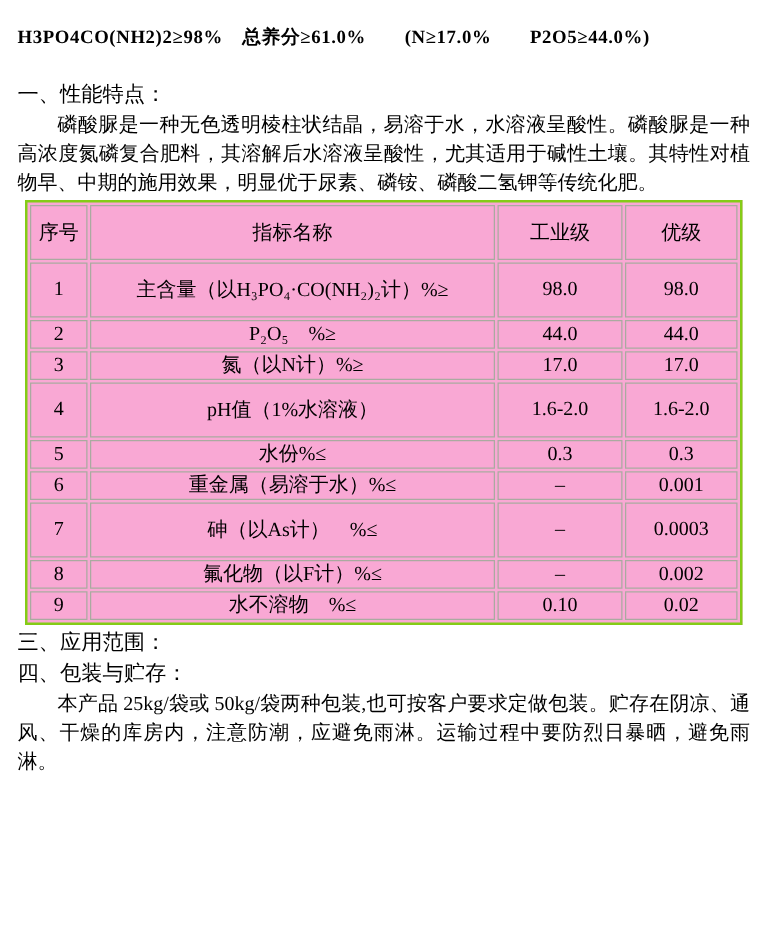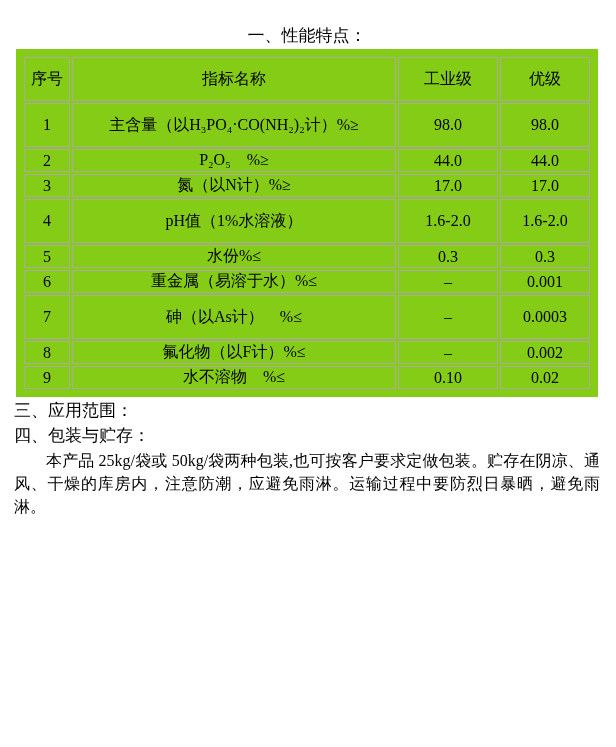--- a/index.html
+++ b/index.html
@@ -40,59 +40,60 @@
     white-space: nowrap;
   }
   .sec-heading {
     margin: 3px 0 2px 0;
     font-size: 17px;
     font-weight: normal;
     line-height: 22px;
   }
   .sec-heading.first {
     margin-top: 25px;
-    text-align: center;
   }
   .para {
     margin: 0;
     font-size: 16px;
     line-height: 23px;
     text-indent: 2em;
     text-align: justify;
   }
   table.spec {
     table-layout: fixed;
     width: 560px;
     margin: 2px auto 3px auto;
     border-collapse: separate;
     border-spacing: 2px;
-    border: 6px solid #84cc16;
-    background: #84cc16;
+    border: 2px solid #84cc16;
+    background: #f9a8d4;
   }
   table.spec td {
     border: 1px solid #aaaaa0;
     text-align: center;
     vertical-align: middle;
     font-size: 16px;
     padding: 0 2px;
     overflow: hidden;
     white-space: nowrap;
   }
   tr.hdr td   { height: 42px; }
   tr.tall td  { height: 42px; }
   tr.short td { height: 21px; }
 </style>
 </head>
 <body>
 
 <div class="page">
 
 
+  <p class="formula">H3PO4CO(NH2)2≥98%　总养分≥61.0%　　(N≥17.0%　　P2O5≥44.0%)</p>
 
   <h2 class="sec-heading first">一、性能特点：</h2>
+  <p class="para">磷酸脲是一种无色透明棱柱状结晶，易溶于水，水溶液呈酸性。磷酸脲是一种高浓度氮磷复合肥料，其溶解后水溶液呈酸性，尤其适用于碱性土壤。其特性对植物早、中期的施用效果，明显优于尿素、磷铵、磷酸二氢钾等传统化肥。</p>
 
 
   <table class="spec">
     <colgroup>
       <col style="width:46px">
       <col style="width:324px">
       <col style="width:100px">
       <col style="width:90px">
     </colgroup>
     <thead>

